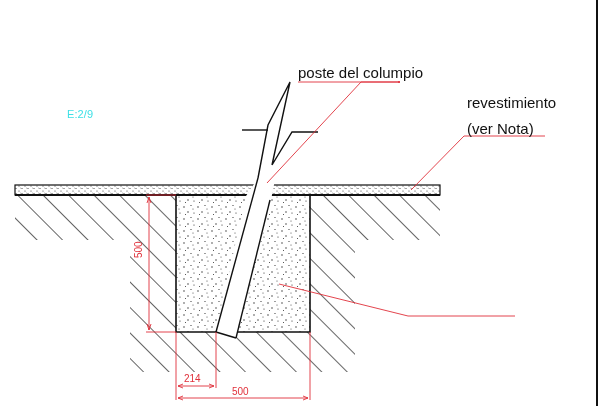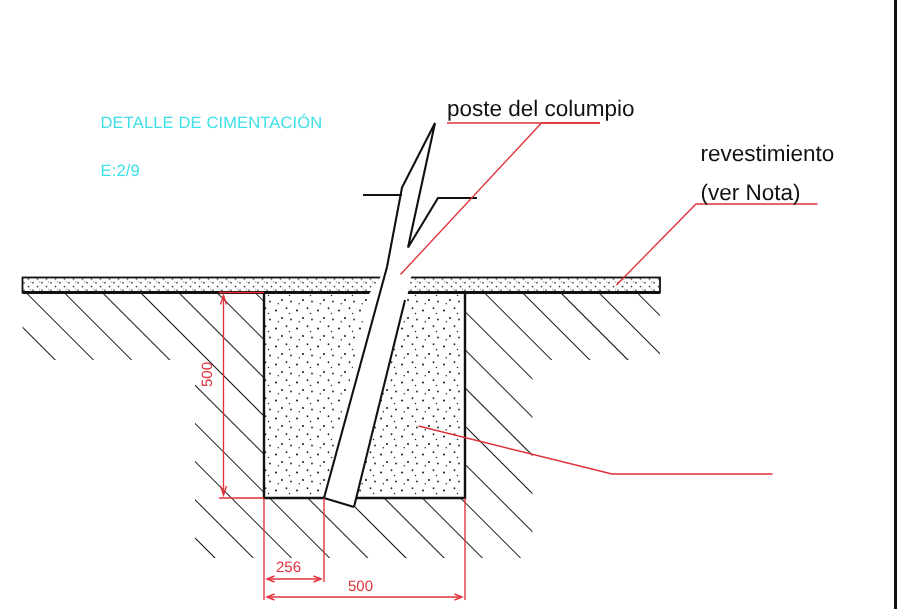--- a/index.html
+++ b/index.html
@@ -76,23 +76,22 @@
       <line x1="310" y1="332" x2="310" y2="400"></line>
       <line x1="178" y1="386" x2="214" y2="386"></line>
       <polyline points="183,384 178,386 183,388"></polyline>
       <polyline points="209,384 214,386 209,388"></polyline>
       <line x1="178" y1="398" x2="308" y2="398"></line>
       <polyline points="183,396 178,398 183,400"></polyline>
       <polyline points="303,396 308,398 303,400"></polyline>
     </g>
   </svg>
 
-  <div class="title" style="left:67px;top:76px;">DETALLE DE CIMENTACIÓN</div>
   <div class="title" style="left:67px;top:108px;">E:2/9</div>
 
   <div class="lbl" style="left:298px;top:66px;">poste del columpio</div>
   <div class="lbl" style="left:467px;top:96px;">revestimiento</div>
   <div class="lbl" style="left:467px;top:122px;">(ver Nota)</div>
 
   <div class="dim" style="left:133px;top:258px;transform:rotate(-90deg);transform-origin:left top;">500</div>
-  <div class="dim" style="left:184px;top:373px;">256</div>
+  <div class="dim" style="left:184px;top:373px;">214</div>
   <div class="dim" style="left:232px;top:386px;">500</div>
 </div>
 
 </body></html>

